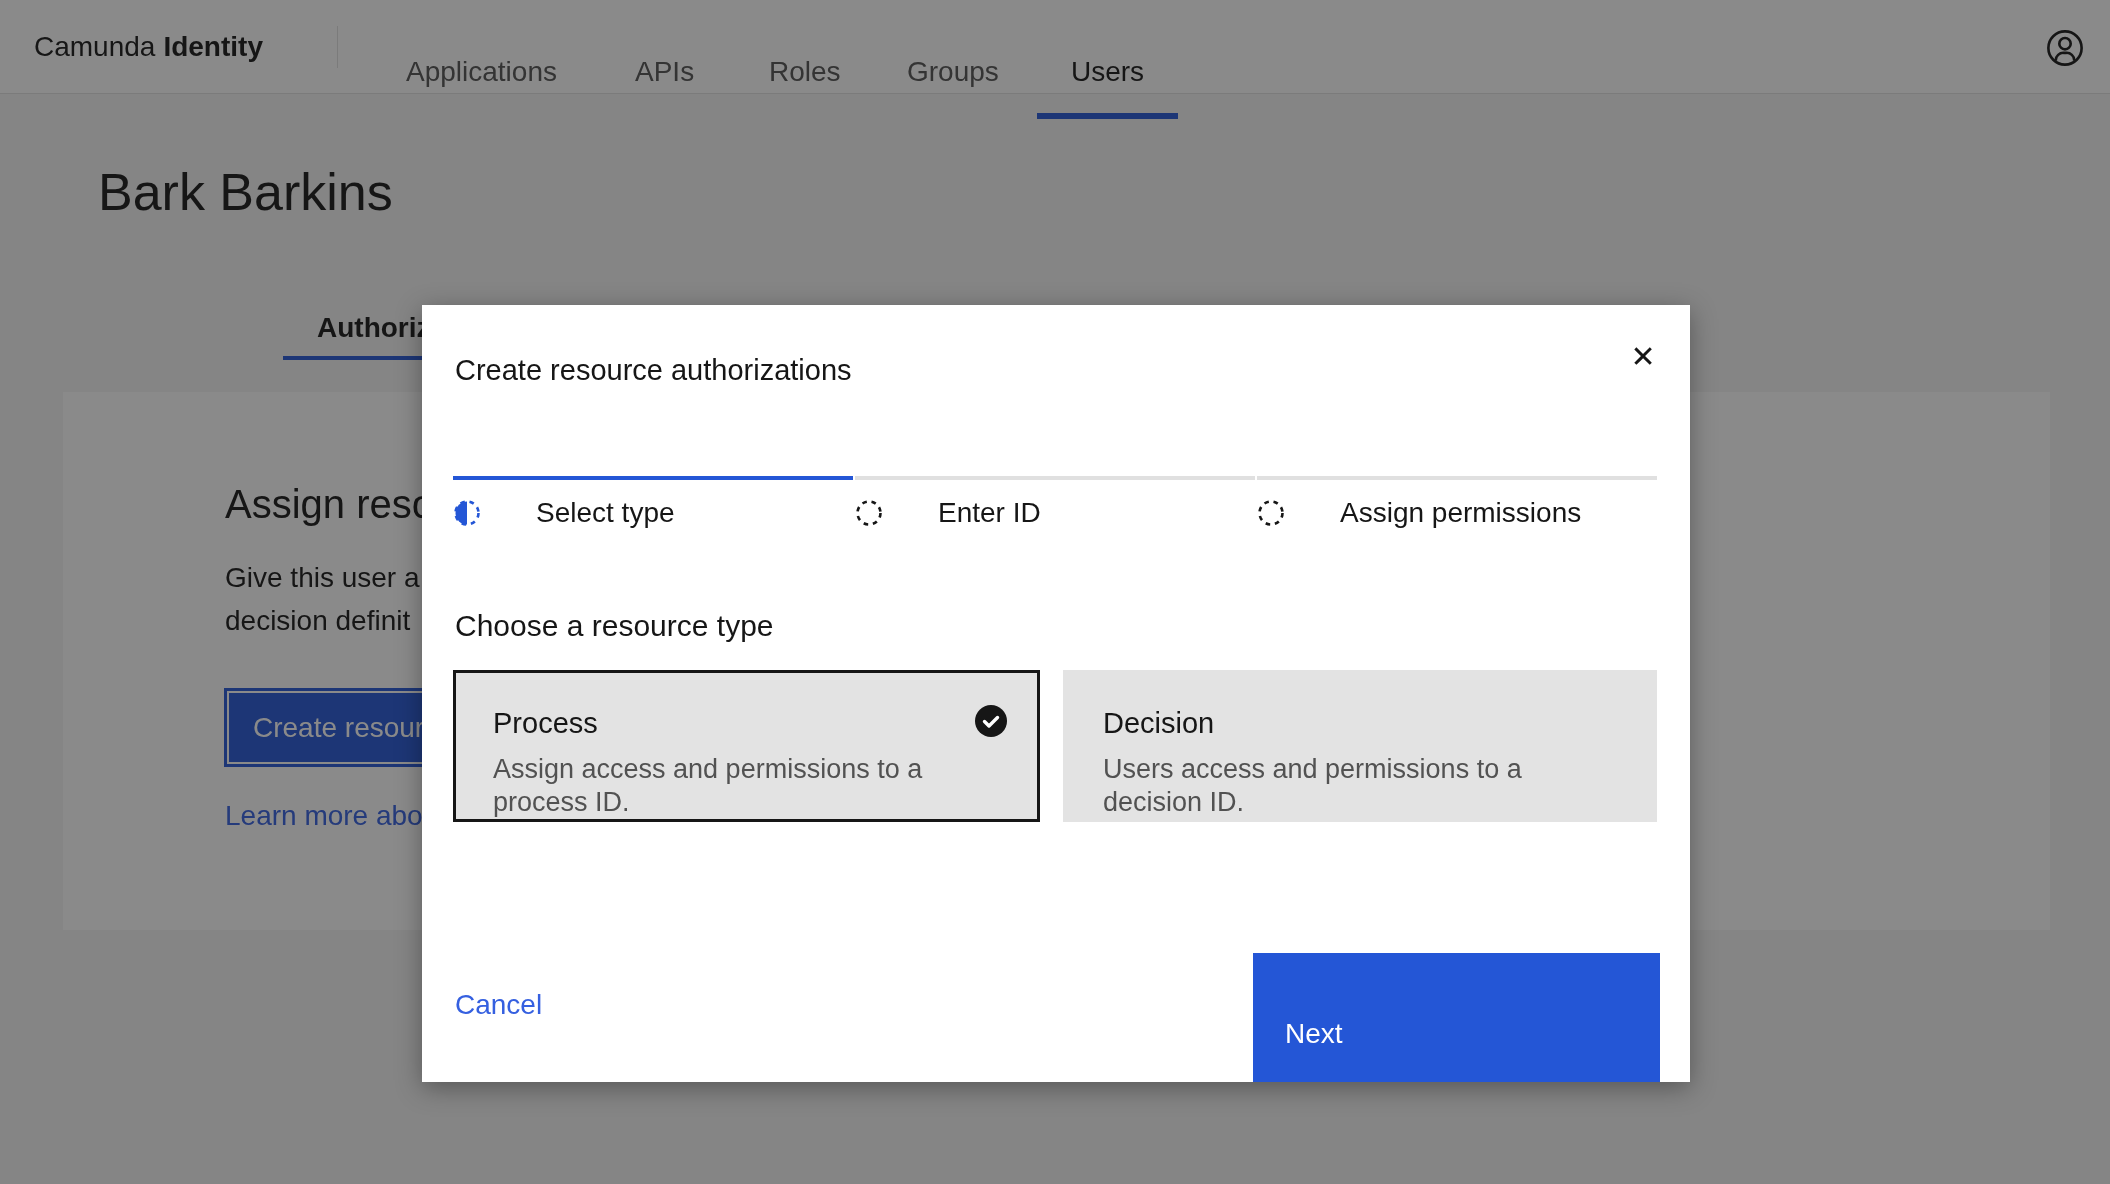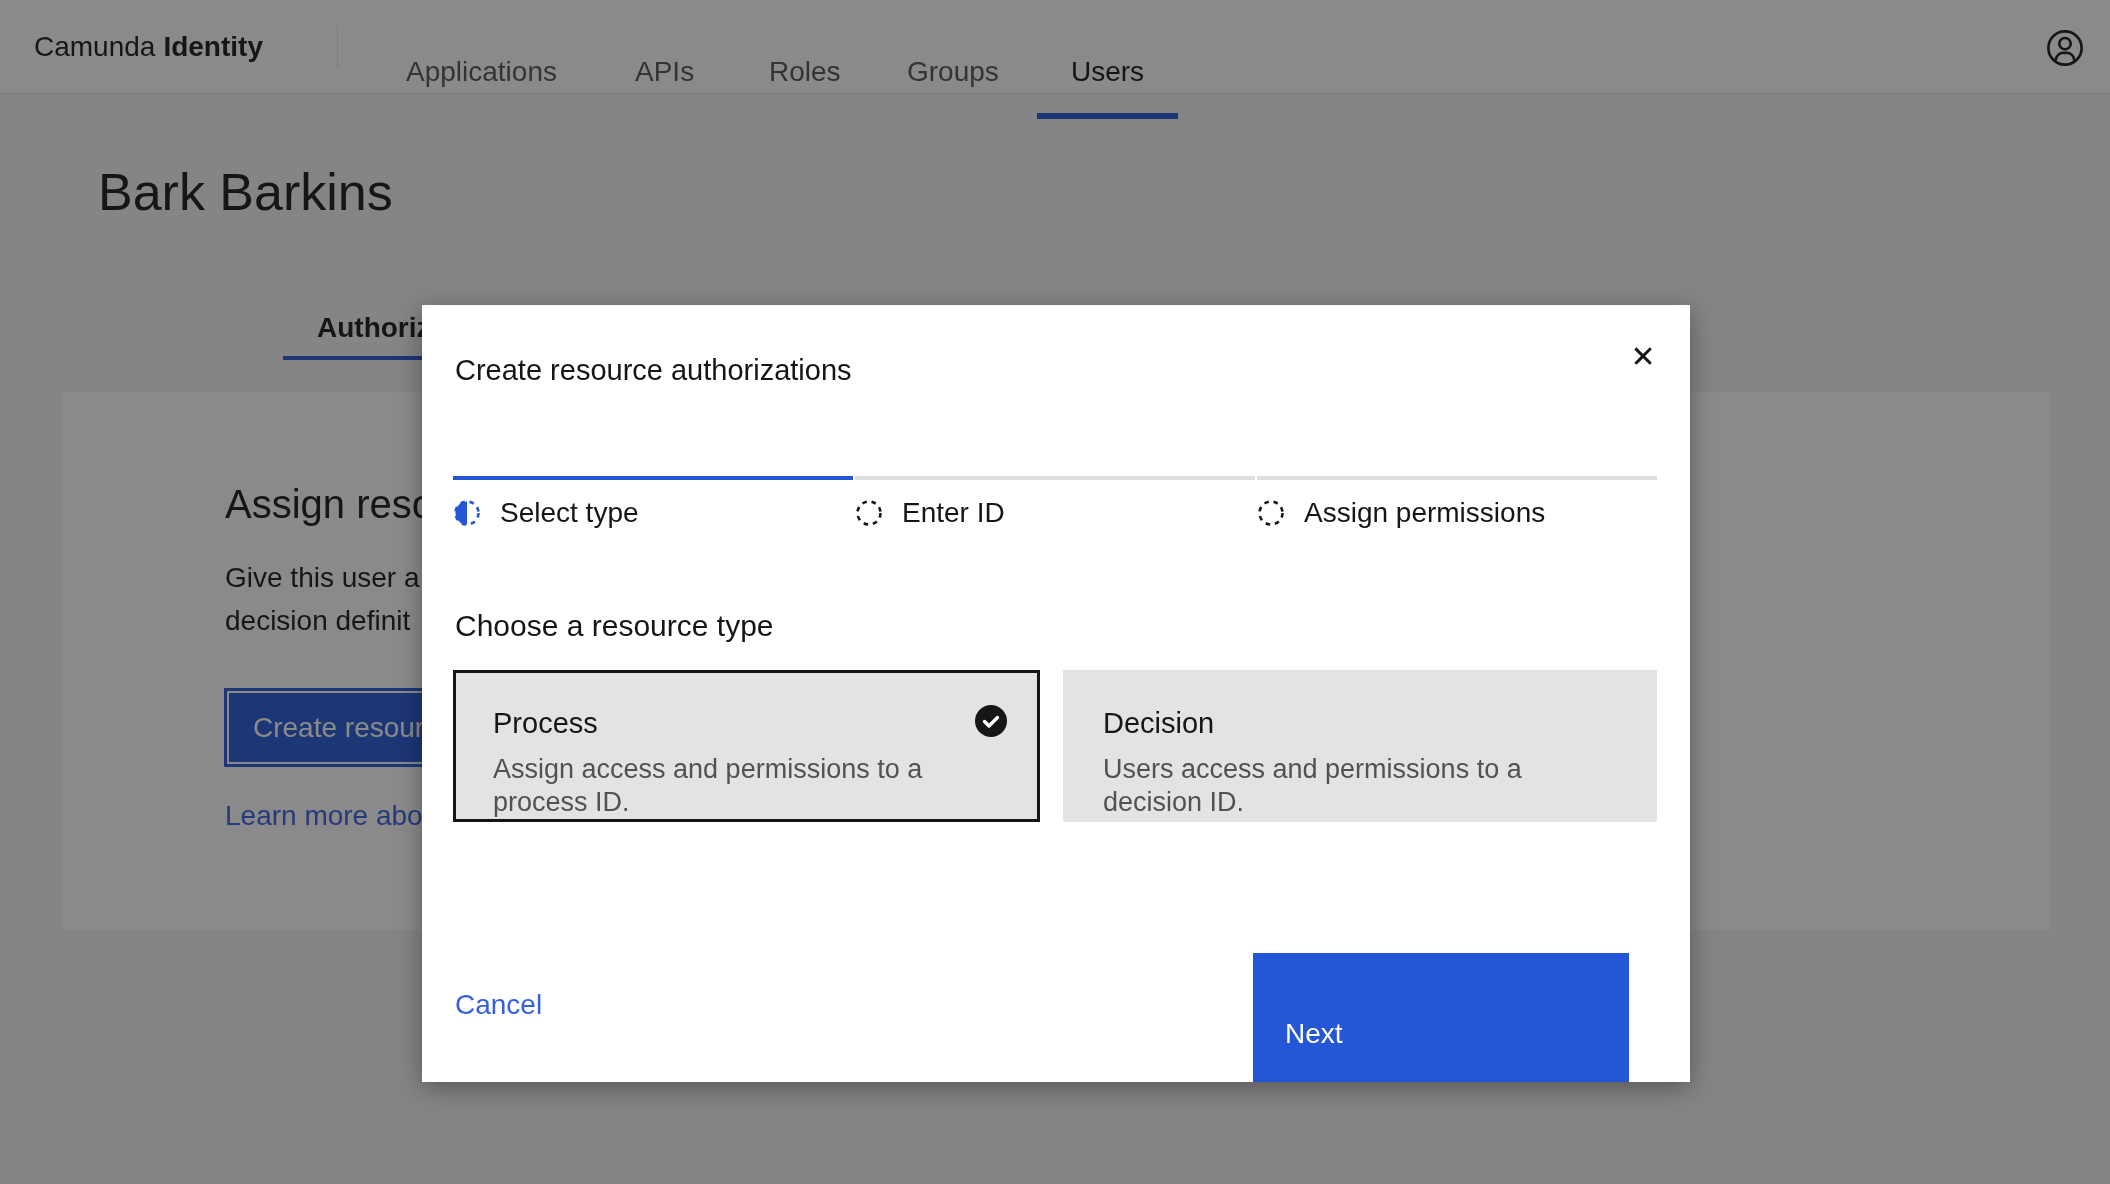--- a/index.html
+++ b/index.html
@@ -54,34 +54,34 @@
     background:#ffffff; z-index:20; box-shadow:0 6px 24px rgba(0,0,0,0.35); }
   .modal-title { position:absolute; left:33px; top:47px; font-size:29px; line-height:36px;
     font-weight:400; color:var(--text-primary); }
   .modal-close { position:absolute; right:23px; top:27px; width:48px; height:48px;
     background:none; border:none; cursor:pointer; display:flex; align-items:center;
     justify-content:center; font-size:30px; color:var(--text-primary); font-family:inherit; }
   .progress { position:absolute; left:31px; top:171px; width:1206px; display:flex; }
   .step { width:400px; margin-right:2px; border-top:4px solid var(--border-subtle);
     padding-top:17px; display:flex; align-items:center; gap:19px; cursor:pointer; }
   .step.current { border-top-color:var(--accent); }
-  .step-label { font-size:28px; color:var(--text-primary); }
+  .step-label { font-size:28px; color:var(--text-primary);margin-left:36px; }
   .section-heading { position:absolute; left:33px; top:303px; font-size:30px; line-height:36px;
     font-weight:400; color:var(--text-primary); }
   .cards { position:absolute; left:31px; top:365px; display:flex; gap:23px; }
   .card { position:relative; width:594px; height:152px; background:var(--card-bg);
     padding:36px 40px 0 40px; cursor:pointer; }
   .card.selected { width:587px; border:3px solid var(--text-primary); padding:33px 37px 0 37px; }
   .card-title { font-size:29px; line-height:34px; color:var(--text-primary); }
   .card-desc { margin-top:13px; font-size:27px; line-height:33px; color:var(--text-secondary);
     max-width:480px; }
   .card-check { position:absolute; right:30px; top:32px; width:32px; height:32px; }
   .cancel-link { position:absolute; left:33px; top:684px; font-size:28px; color:var(--link);
     cursor:pointer; text-decoration:none; }
-  .next-btn { position:absolute; left:831px; top:648px; width:376px; height:129px;
+  .next-btn { position:absolute; left:831px; top:648px; width:407px; height:129px;
     background:var(--accent); border:none; color:#ffffff; font-size:28px;
     text-align:left; padding:32px 0 0 32px; font-family:inherit; cursor:pointer;
     display:block; line-height:34px; }
   .next-btn span { display:block; }
 </style>
 </head>
 <body>
 
 <div class="screen">
 

